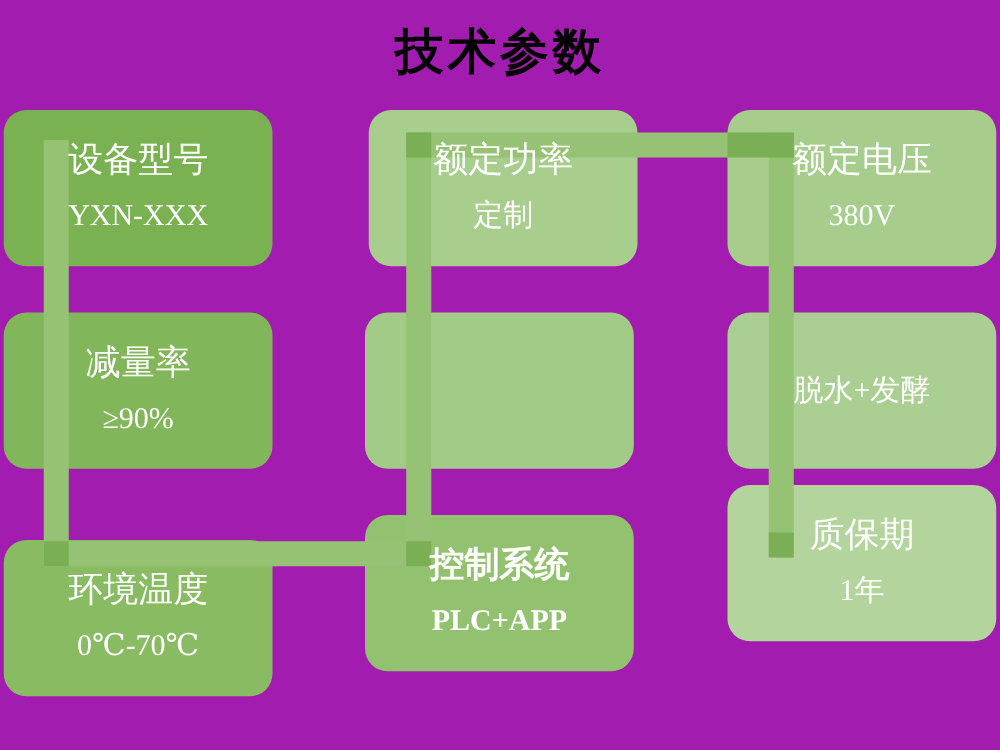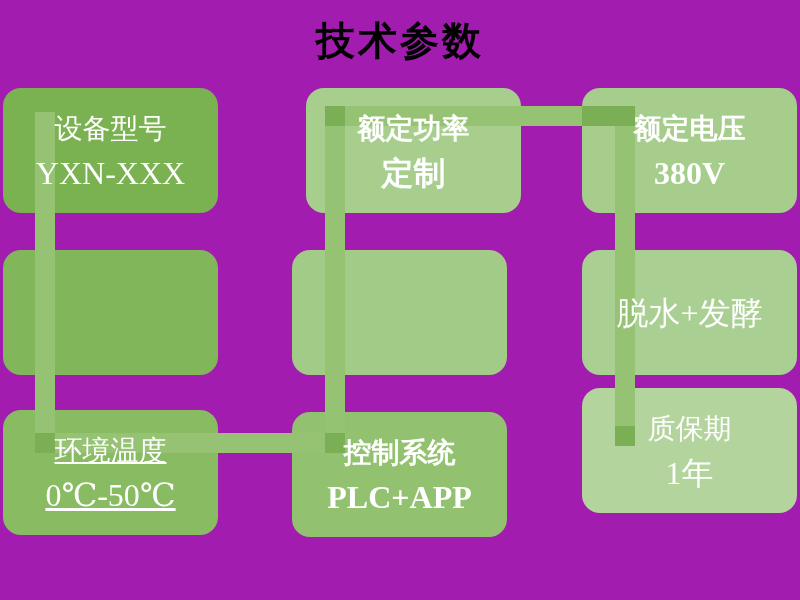--- a/index.html
+++ b/index.html
@@ -6,25 +6,25 @@
   .stage{position:relative;width:800px;height:600px;background:#a21caf;overflow:hidden;
          font-family:"Liberation Serif","DejaVu Serif",serif;}
   .slide-title{position:absolute;left:0;top:14px;width:100%;text-align:center;
          font-family:"Liberation Sans","DejaVu Sans",sans-serif;font-weight:700;
          font-size:39px;letter-spacing:3px;color:#000000;}
   .box{position:absolute;width:215px;height:125px;border-radius:18px;}
   .seg{position:absolute;}
   .box-text{position:absolute;width:215px;height:125px;display:flex;flex-direction:column;
          align-items:center;justify-content:center;gap:8px;color:#ffffff;text-align:right;}
   .box-label{font-size:28px;line-height:36px;white-space:nowrap;}
-  .box-value{font-size:32px;line-height:36px;white-space:nowrap;}
+  .box-value{font-size:24px;line-height:36px;white-space:nowrap;}
   
-  .pos-r0c0{left:3px;top:88px;}   .pos-r0c1{left:306px;top:88px;font-weight:bold;}  .pos-r0c2{left:582px;top:88px;font-weight:bold;}
+  .pos-r0c0{left:3px;top:88px;}   .pos-r0c1{left:295px;top:88px;}  .pos-r0c2{left:582px;top:88px;}
   .pos-r1c0{left:3px;top:250px;}  .pos-r1c1{left:292px;top:250px;} .pos-r1c2{left:582px;top:250px;}
-  .pos-r2c0{left:3px;top:410px;text-decoration:underline;}  .pos-r2c1{left:292px;top:412px;font-weight:bold;} .pos-r2c2{left:582px;top:388px;}
+  .pos-r2c0{left:3px;top:432px;}  .pos-r2c1{left:292px;top:412px;font-weight:bold;} .pos-r2c2{left:582px;top:388px;}
   
   .seg-v1{left:35px;top:112px;width:20px;height:341px;}
   .seg-h1{left:35px;top:433px;width:310px;height:20px;}
   .seg-v2{left:325px;top:106px;width:20px;height:347px;}
   .seg-h2{left:325px;top:106px;width:310px;height:20px;}
   .seg-v3{left:615px;top:106px;width:20px;height:340px;}
   .joint-1{left:35px;top:433px;width:20px;height:20px;}
   .joint-2{left:325px;top:433px;width:20px;height:20px;}
   .joint-3{left:325px;top:106px;width:20px;height:20px;}
   .joint-4{left:582px;top:106px;width:53px;height:20px;}
@@ -63,26 +63,30 @@
     <div class="box-value">YXN-XXX</div>
   </div>
   <div class="box-text pos-r0c1">
     <div class="box-label">额定功率</div>
     <div class="box-value">定制</div>
   </div>
   <div class="box-text pos-r0c2">
     <div class="box-label">额定电压</div>
     <div class="box-value">380V</div>
   </div>
+  <div class="box-text pos-r1c0">
+    <div class="box-label">减量率</div>
+    <div class="box-value">≥90%</div>
+  </div>
   <div class="box-text pos-r1c2">
     <div class="box-value">脱水+发酵</div>
   </div>
   <div class="box-text pos-r2c0">
     <div class="box-label">环境温度</div>
-    <div class="box-value">0℃-50℃</div>
+    <div class="box-value">0℃-70℃</div>
   </div>
   <div class="box-text pos-r2c1">
     <div class="box-label">控制系统</div>
     <div class="box-value">PLC+APP</div>
   </div>
   <div class="box-text pos-r2c2">
     <div class="box-label">质保期</div>
     <div class="box-value">1年</div>
   </div>
 

